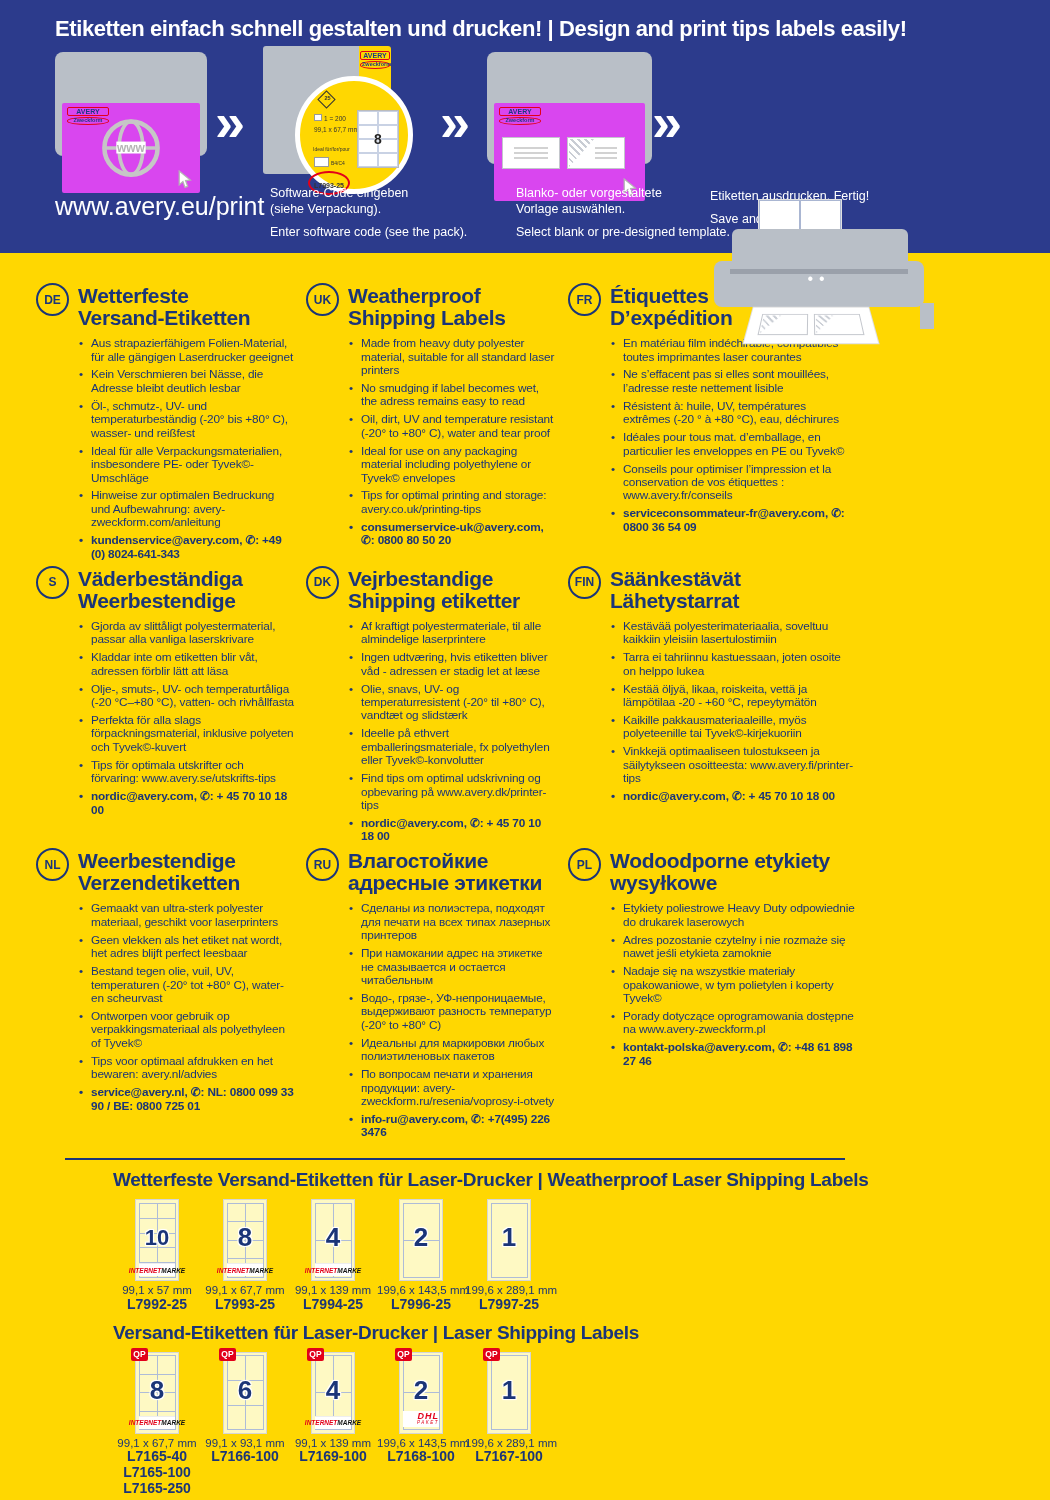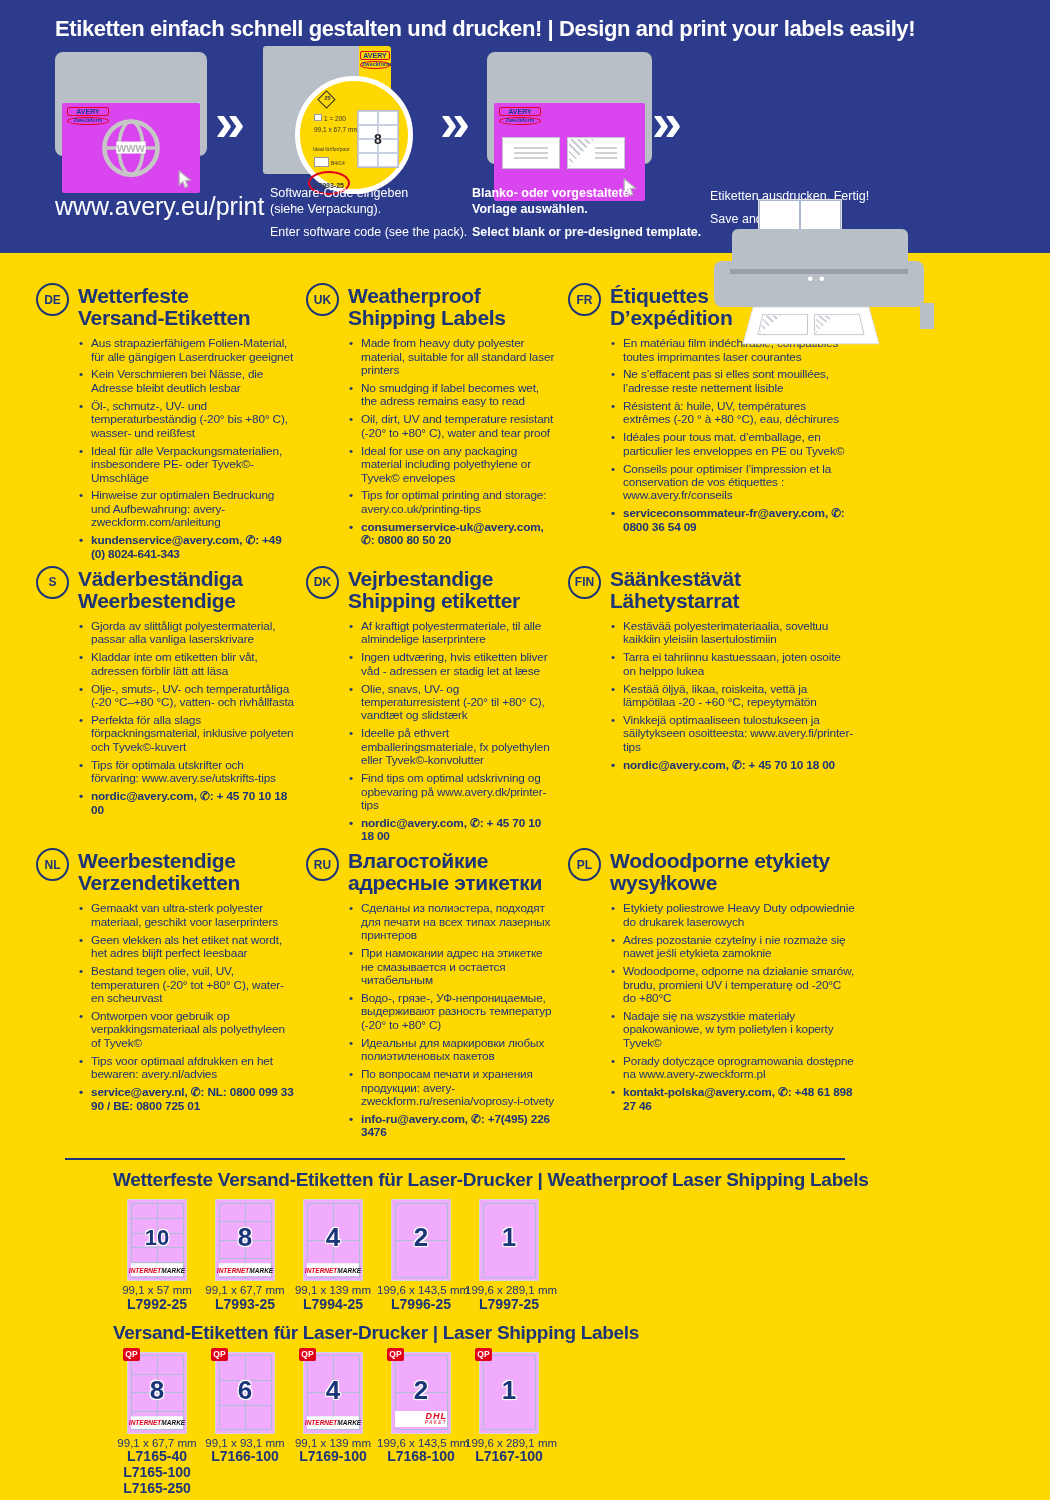--- a/index.html
+++ b/index.html
@@ -6,21 +6,21 @@
   .page{width:1050px;height:1500px;background:#ffd701;position:relative;overflow:hidden;
         font-family:"Liberation Sans",sans-serif;margin:0 auto;}
   
   .banner{position:relative;height:253px;background:#2c3b8c;color:#fff;}
   .banner-title{position:absolute;left:55px;top:16px;font-size:22px;font-weight:bold;letter-spacing:-0.4px;white-space:nowrap;}
   .step{position:absolute;}
   .chev{position:absolute;color:#fff;font-size:54px;font-weight:bold;line-height:1;}
   .cap{position:absolute;color:#fff;}
   .cap1{left:55px;top:192px;font-size:25px;}
   .cap2{left:270px;top:185px;width:220px;}
-  .cap3{left:472px;top:185px;width:245px;font-weight:bold;}
+  .cap3{left:516px;top:185px;width:245px;}
   .cap4{left:710px;top:188px;width:240px;}
   .cap-line{font-size:12.5px;line-height:1.28;}
   .cap-line.en{margin-top:7px;}
   
   .mon-frame{background:#b9bfc7;border-radius:8px;padding:7px;box-sizing:border-box;}
   .mon1 .mon-frame{width:152px;height:104px;}
   .mon3 .mon-frame{width:165px;height:112px;}
   .mon-screen{background:#d946ef;width:100%;height:100%;border-radius:2px;position:relative;overflow:hidden;margin-top:44px;}
   .mon-neck{width:34px;height:16px;background:#b9bfc7;margin:0 auto;}
   .mon-base{width:74px;height:10px;background:#b9bfc7;margin:0 auto;border-radius:2px;}
@@ -97,21 +97,21 @@
   .bullet{position:relative;padding-left:13px;font-size:11.8px;line-height:1.14;color:#1b3578;
           margin-bottom:4.5px;letter-spacing:-0.15px;}
   .bullet::before{content:"•";position:absolute;left:1px;top:0;}
   .bullet.bold{font-weight:bold;}
   
   .divider{border:none;border-top:2px solid #1b3578;width:780px;margin:14px 0 0 65px;}
   .products{padding-left:113px;}
   .prod-heading{font-size:19px;font-weight:bold;color:#1b3578;margin:9px 0 8px;letter-spacing:-0.3px;}
   .prod-row{display:flex;}
   .product{width:88px;margin:0;text-align:center;flex:0 0 auto;}
-  .sheet{width:60px;height:82px;margin:0 auto;background:#f0abfc;border:1px solid #d6d6d6;position:relative;box-sizing:border-box;}
+  .sheet{width:44px;height:82px;margin:0 auto;background:#fef9c3;border:1px solid #d6d6d6;position:relative;box-sizing:border-box;}
   .sheet-grid{position:absolute;inset:3px;display:grid;}
   .cell{border:1px solid #aebcd8;margin:-0.5px;}
   .sheet-num{position:absolute;left:0;right:0;top:50%;transform:translateY(-58%);font-size:26px;font-weight:bold;
              color:#1b3578;z-index:2;text-shadow:-1px -1px 0 #fff,1px -1px 0 #fff,-1px 1px 0 #fff,1px 1px 0 #fff,0 0 3px #fff;}
   .sheet-num.small{font-size:22px;}
   .im-strip{position:absolute;left:3px;right:3px;bottom:4px;height:12px;background:#fff;border-top:1px solid #eee;
             display:flex;align-items:center;justify-content:center;z-index:3;
             font-style:italic;font-weight:bold;font-size:6.5px;white-space:nowrap;}
   .im-red{color:#e2001a;} .im-black{color:#111;}
   .dhl-strip{position:absolute;left:3px;right:3px;bottom:6px;background:#fff;z-index:3;
@@ -122,21 +122,21 @@
             font-size:8.5px;font-weight:bold;border-radius:2px;display:flex;align-items:center;justify-content:center;z-index:4;}
   .prod-size{font-size:11.5px;color:#1b3578;margin-top:3px;white-space:nowrap;line-height:1.1;}
   .prod-code{font-size:14px;font-weight:bold;color:#1b3578;line-height:1.12;}
 </style>
 </head>
 <body>
 
 <div class="page">
 
   <header class="banner">
-    <div class="banner-title">Etiketten einfach schnell gestalten und drucken! | Design and print your labels easily!</div>
+    <div class="banner-title">Etiketten einfach schnell gestalten und drucken! | Design and print tips labels easily!</div>
 
     <div class="step step1 monitor mon1">
       <div class="mon-frame">
           <div class="mon-screen">
         <div class="avery-mini">
           <span class="av1">AVERY</span>
           <span class="av2">Zweckform</span>
         </div>
         <svg class="globe" viewBox="0 0 72 72">
           <circle cx="36" cy="36" r="29" fill="none" stroke="#c6c6c6" stroke-width="5"></circle>
@@ -347,20 +347,21 @@
         <div class="badge">FIN</div>
         <div class="sec-body">
           <h3 class="sec-title">
             <div>Säänkestävät</div>
             <div>Lähetystarrat</div>
           </h3>
           <ul class="bullets">
             <li class="bullet">Kestävää polyesterimateriaalia, soveltuu kaikkiin yleisiin lasertulostimiin</li>
             <li class="bullet">Tarra ei tahriinnu kastuessaan, joten osoite on helppo lukea</li>
             <li class="bullet">Kestää öljyä, likaa, roiskeita, vettä ja lämpötilaa -20 - +60 °C, repeytymätön</li>
+            <li class="bullet">Kaikille pakkausmateriaaleille, myös polyeteenille tai Tyvek©-kirjekuoriin</li>
             <li class="bullet">Vinkkejä optimaaliseen tulostukseen ja säilytykseen osoitteesta: www.avery.fi/printer-tips</li>
             <li class="bullet bold">nordic@avery.com, ✆: + 45 70 10 18 00</li>
           </ul>
         </div>
       </section>
       <section class="lang-section row-2">
         <div class="badge">NL</div>
         <div class="sec-body">
           <h3 class="sec-title">
             <div>Weerbestendige</div>
@@ -396,21 +397,20 @@
       <section class="lang-section row-2">
         <div class="badge">PL</div>
         <div class="sec-body">
           <h3 class="sec-title">
             <div>Wodoodporne etykiety</div>
             <div>wysyłkowe</div>
           </h3>
           <ul class="bullets">
             <li class="bullet">Etykiety poliestrowe Heavy Duty odpowiednie do drukarek laserowych</li>
             <li class="bullet">Adres pozostanie czytelny i nie rozmaże się nawet jeśli etykieta zamoknie</li>
-            <li class="bullet">Wodoodporne, odporne na działanie smarów, brudu, promieni UV i temperaturę od -20°C do +80°C</li>
             <li class="bullet">Nadaje się na wszystkie materiały opakowaniowe, w tym polietylen i koperty Tyvek©</li>
             <li class="bullet">Porady dotyczące oprogramowania dostępne na www.avery-zweckform.pl</li>
             <li class="bullet bold">kontakt-polska@avery.com, ✆: +48 61 898 27 46</li>
           </ul>
         </div>
       </section>
     </div>
 
   <hr class="divider">
 

